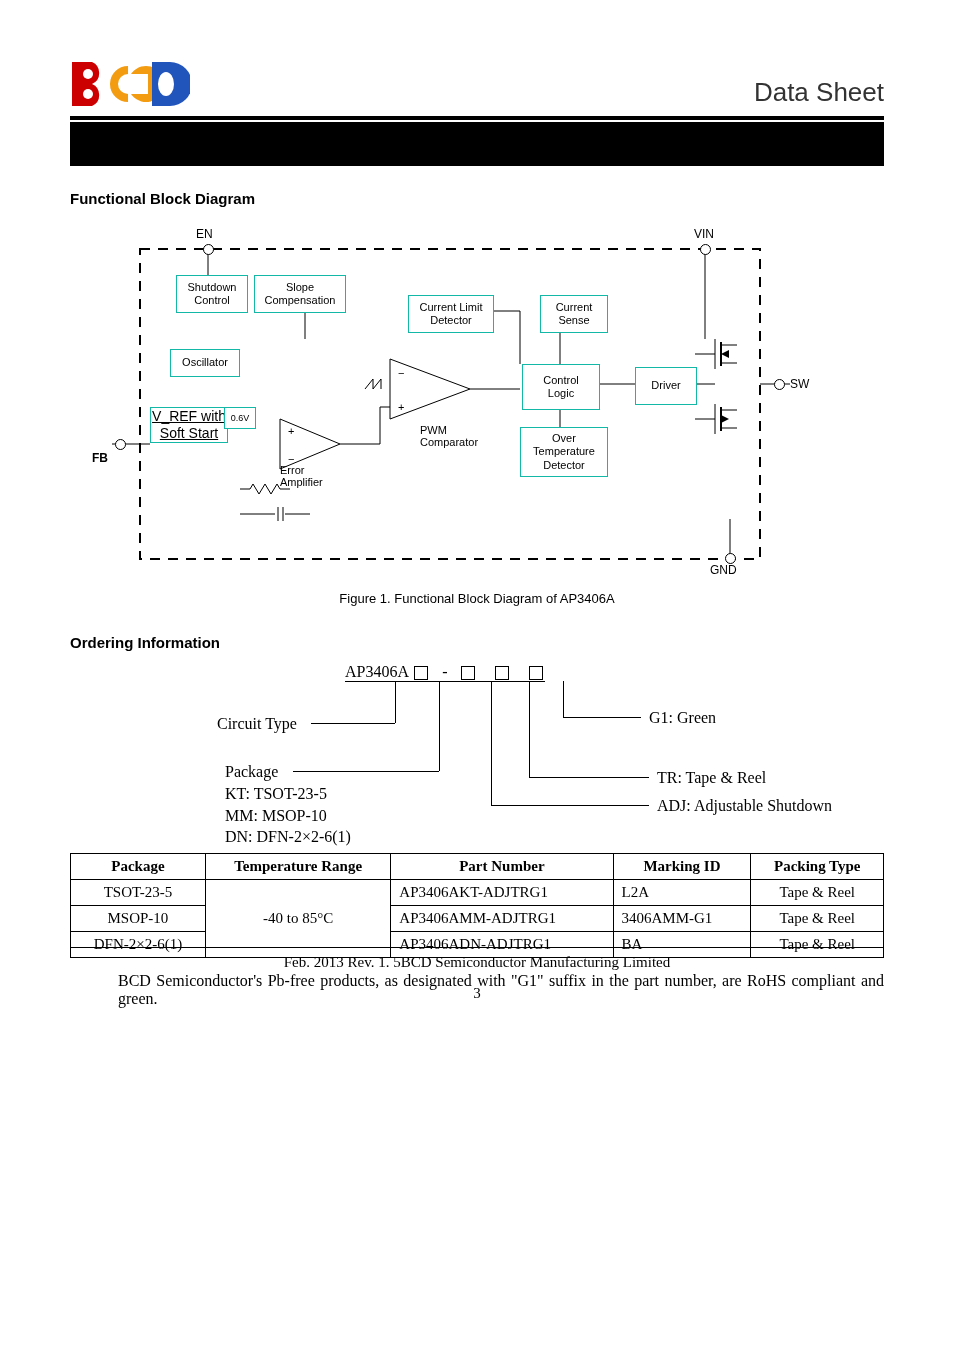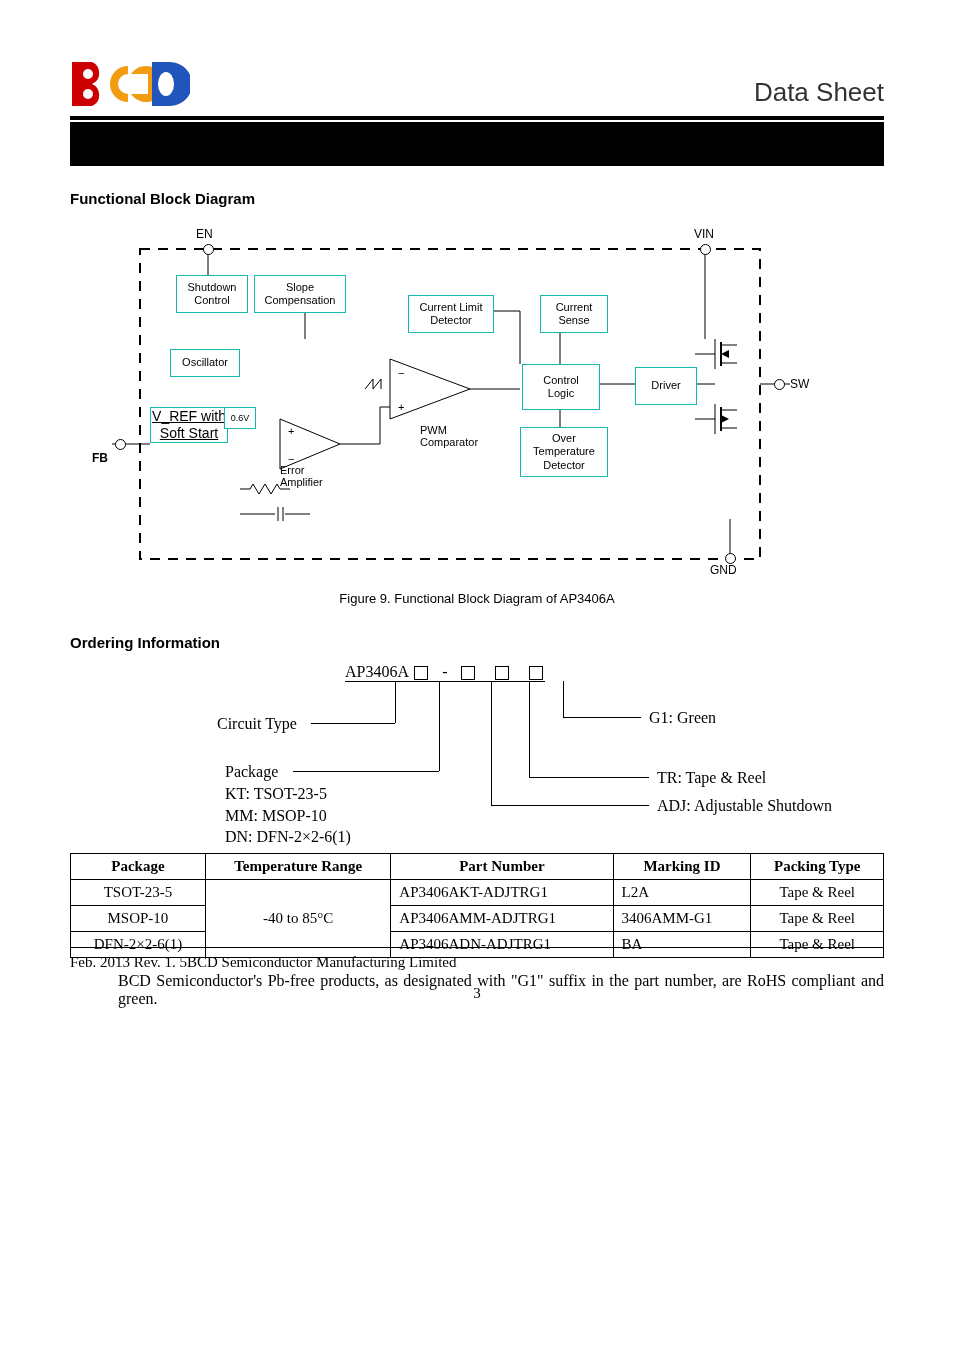--- a/index.html
+++ b/index.html
@@ -124,21 +124,21 @@
     right: 70px;
     bottom: 40px;
   }
   .foot-line {
     height: 1px;
     background: #000;
     margin-bottom: 6px;
   }
   .foot-row {
     display: flex;
-    justify-content: flex-start;
+    justify-content: center;
     font-family: "Times New Roman", serif;
     font-size: 15px;
   }
   .page-num {
     text-align: center;
     font-family: "Times New Roman", serif;
     font-size: 15px;
     margin-top: 14px;
   }
   
@@ -286,21 +286,21 @@
     <div class="dbox" style="left:450px;top:76px;width:62px;height:32px;white-space:pre;">Current
 Sense</div>
     <div class="dbox" style="left:432px;top:145px;width:72px;height:40px;white-space:pre;">Control
 Logic</div>
     <div class="dbox" style="left:545px;top:148px;width:56px;height:32px;">Driver</div>
     <div class="dbox" style="left:430px;top:208px;width:82px;height:44px;white-space:pre;">Over
 Temperature
 Detector</div>
   </div>
 
-  <div class="fig-caption">Figure 9. Functional Block Diagram of AP3406A</div>
+  <div class="fig-caption">Figure 1. Functional Block Diagram of AP3406A</div>
 
   <div class="section-title">Ordering Information</div>
 
   <div class="ordering-wrap">
     <div class="ord-top">
       <span class="underline">
         <span>AP3406A</span>
         <span class="ord-box"></span>
         &nbsp;&nbsp;<span>-</span>&nbsp;&nbsp;
         <span class="ord-box"></span>

